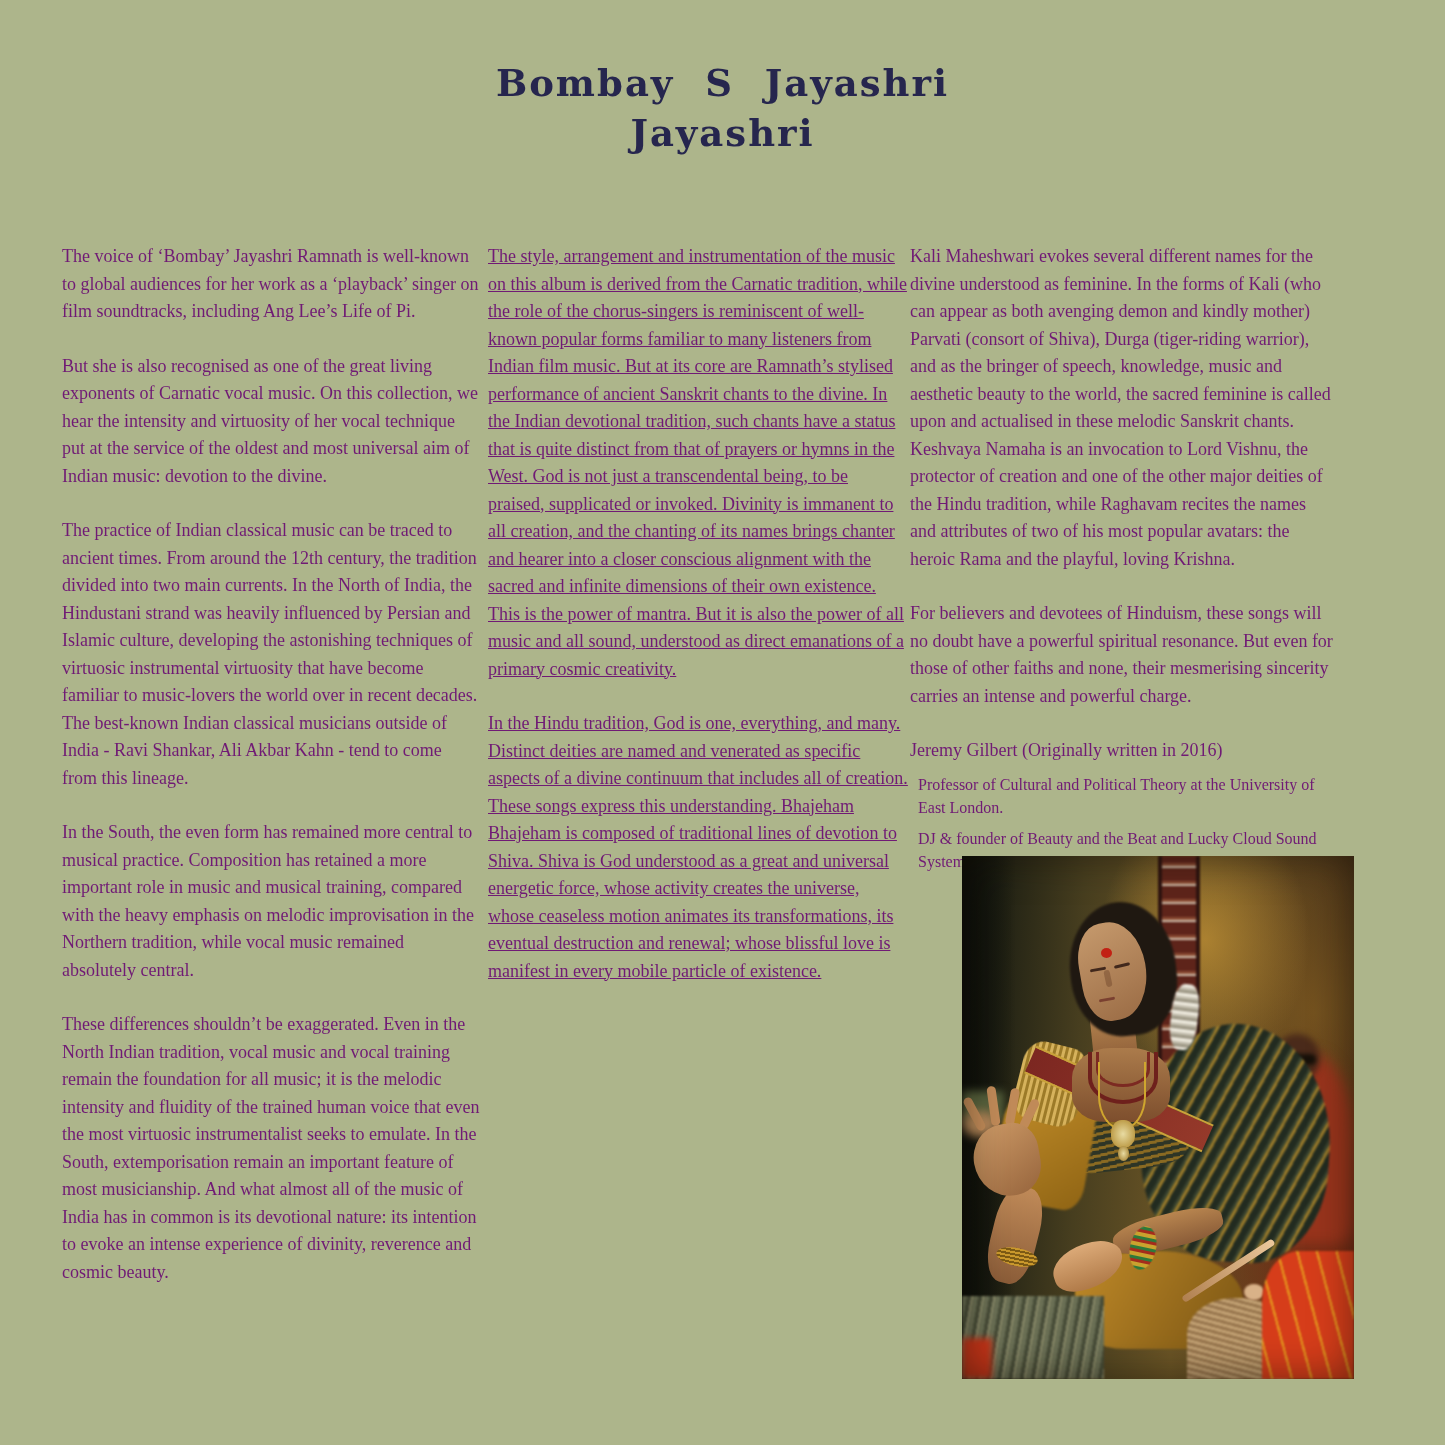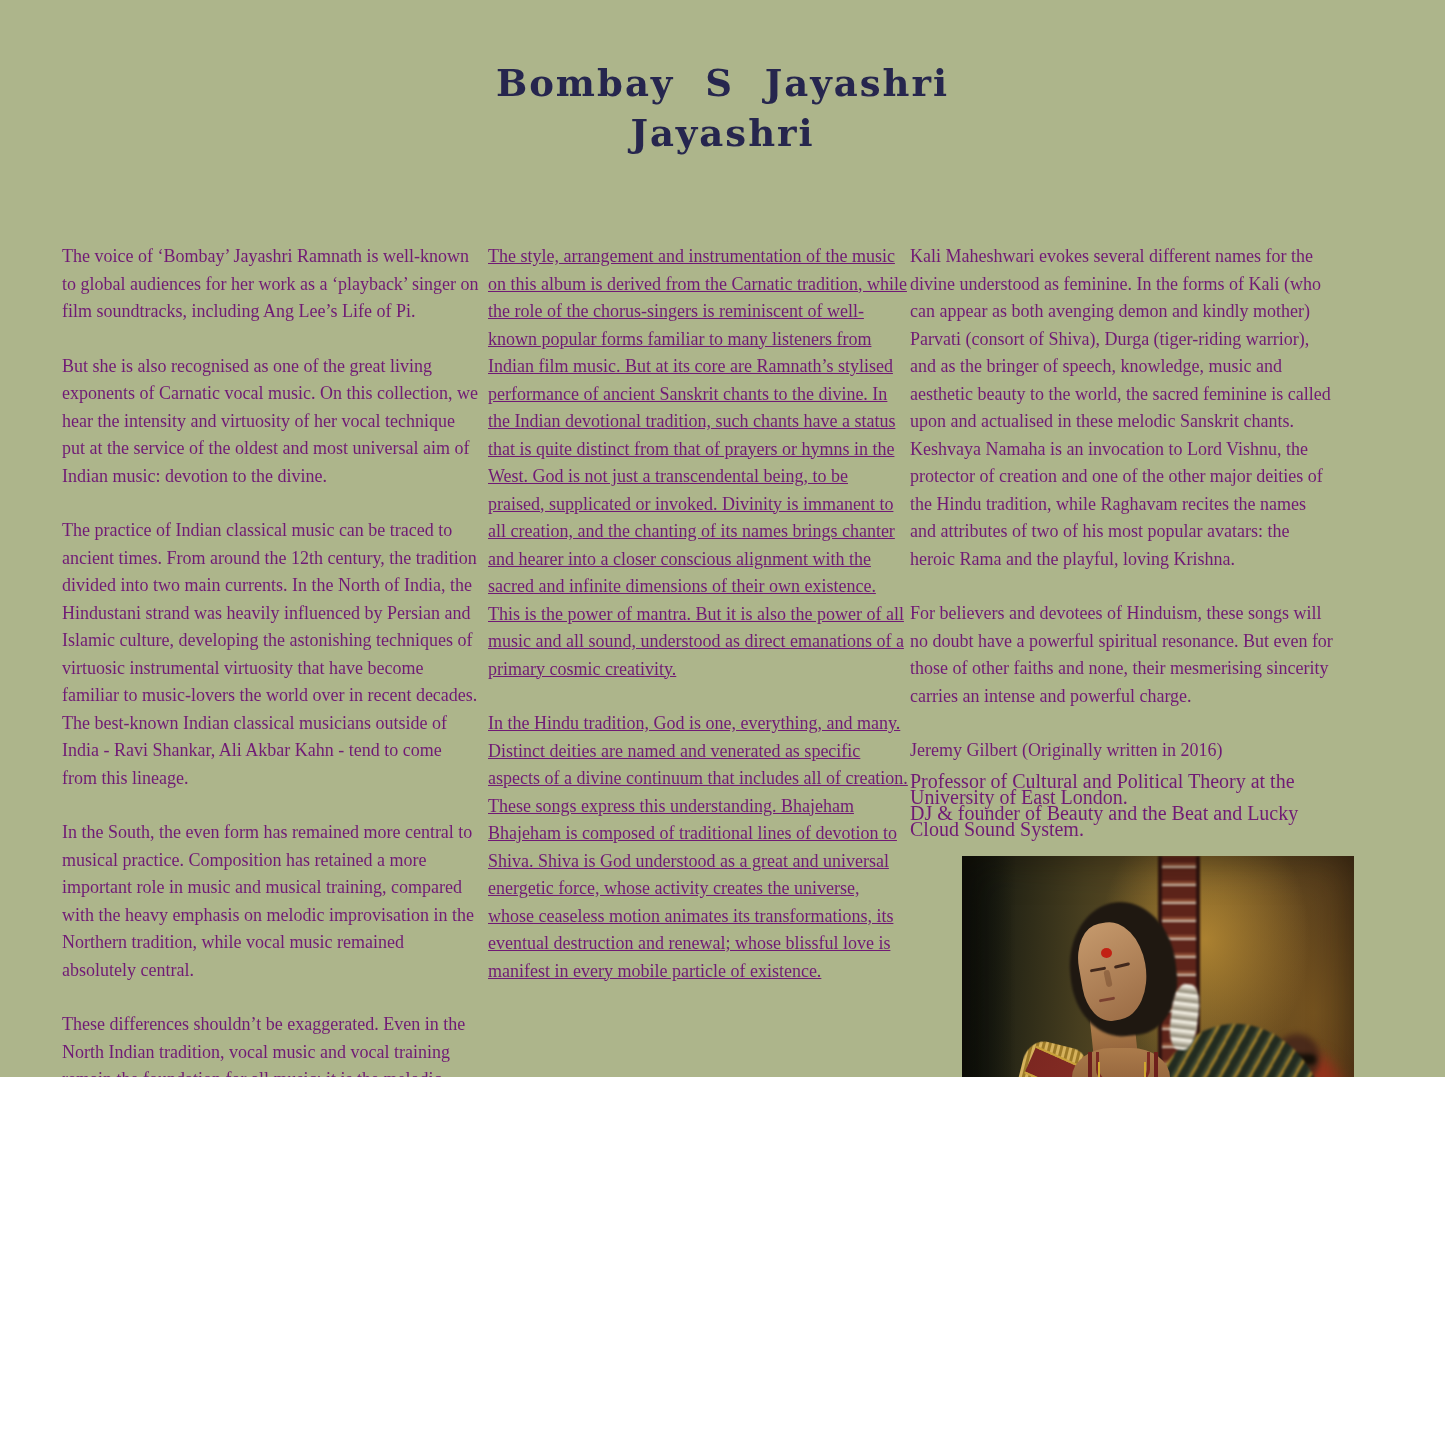--- a/index.html
+++ b/index.html
@@ -1,18 +1,18 @@
 <!DOCTYPE html>
 <html><head>
 <meta charset="utf-8">
 <style>
   html,body{margin:0;padding:0;}
   .page{
     position:relative;
-    width:1445px;height:1077px;
+    width:1445px;height:1445px;
     background:#adb58b;
     font-family:"Liberation Serif", serif;
     overflow:hidden;
   }
   .title-block{
     position:absolute;left:0;top:58px;width:100%;
     text-align:center;color:#26264e;
     font-family:"DejaVu Serif", serif;
     font-weight:bold;
   }
@@ -24,21 +24,21 @@
     position:absolute;top:243px;
     color:#701a75;
     font-size:18px;line-height:27.5px;
     text-align:left;
   }
   .col-1{left:62px;width:418px;}
   .col-2{left:488px;width:420px;text-decoration:underline;}
   .col-3{left:910px;width:426px;}
   .para{margin:0 0 27px 0;}
   .byline{margin:27px 0 8px 0;}
-  .credit{font-size:20px;line-height:16px;margin:0;}
+  .credit{font-size:16px;line-height:23px;margin:8px;}
   
   .photo{
     position:absolute;left:962px;top:856px;width:392px;height:523px;
     overflow:hidden;background:#3a3322;
   }
   .photo *{position:absolute;}
   .ph-base{
     left:0;top:0;width:100%;height:100%;
     background:
       radial-gradient(150px 190px at 62% 16%, rgba(178,134,50,.9), rgba(178,134,50,0) 70%),

